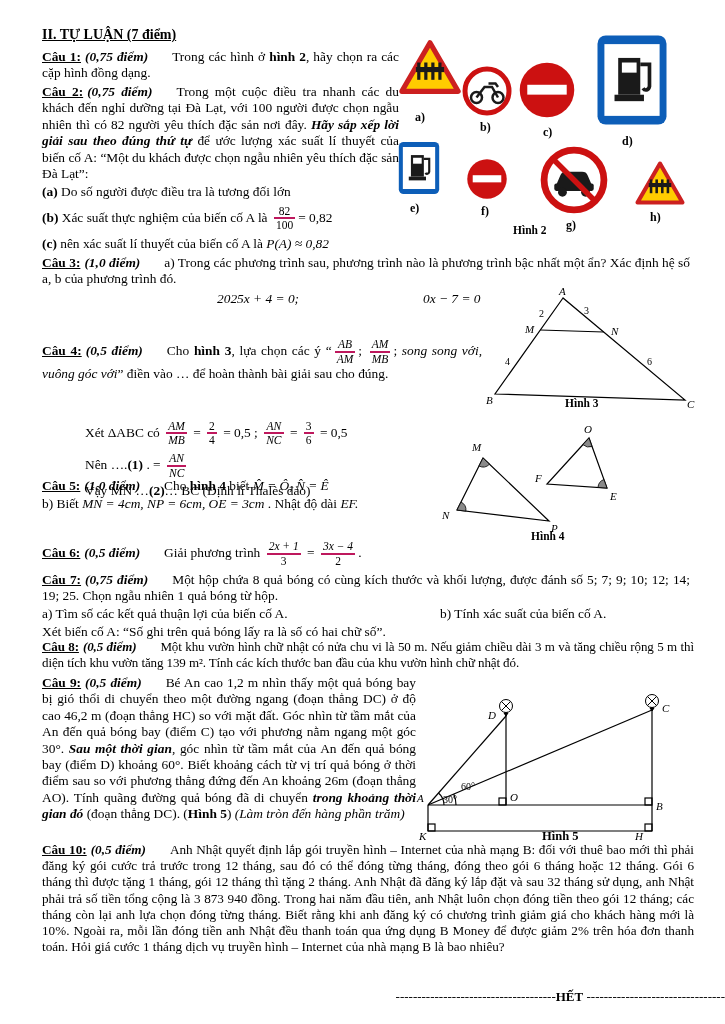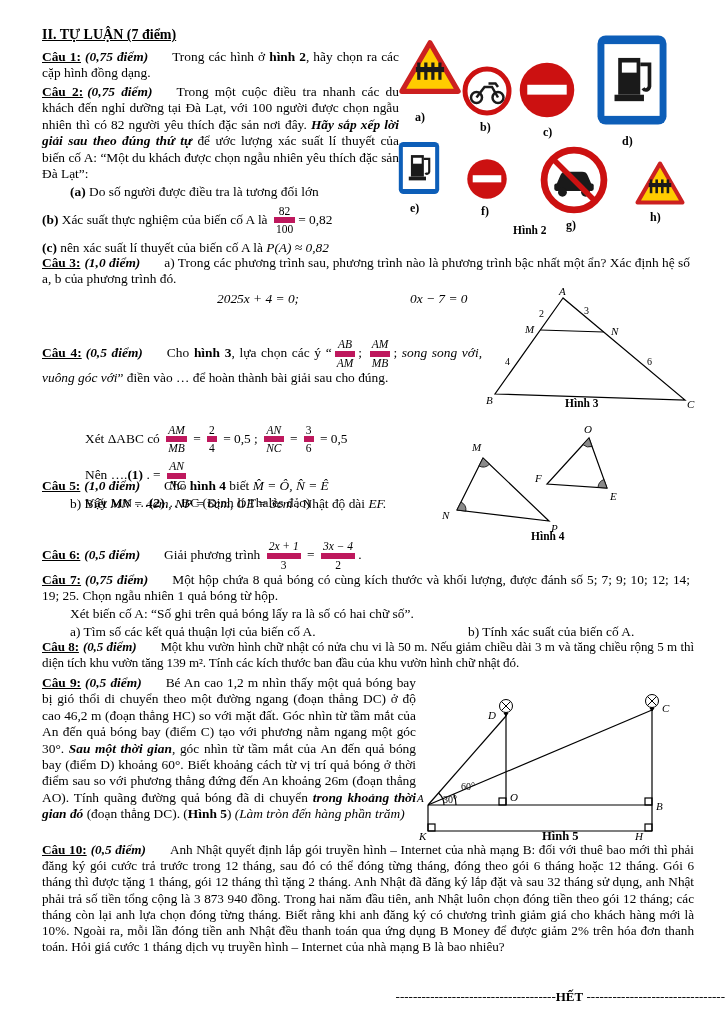--- a/index.html
+++ b/index.html
@@ -6,23 +6,23 @@
   .page{position:relative;width:725px;height:1024px;background:#fff;font-family:"Liberation Serif",serif;font-size:13.4px;color:#000;overflow:hidden;}
   .q{position:absolute;text-align:justify;line-height:16.4px;}
   .qlabel{font-weight:bold;text-decoration:underline;}
   .qpts{font-weight:bold;font-style:italic;margin-left:4px;}
   .tab{display:inline-block;width:24px;}
   .b{font-weight:bold;}
   .bi{font-weight:bold;font-style:italic;}
   .i{font-style:italic;}
   .m{font-style:italic;}
   .frac{display:inline-block;vertical-align:middle;text-align:center;font-size:11.5px;line-height:1.1;margin:1px 3px;}
-  .frac .num{display:block;border-bottom:6px solid #be185d;padding:0 2px;}
+  .frac .num{display:block;border-bottom:2px solid #be185d;padding:0 2px;}
   .frac .den{display:block;padding:0 2px;}
-  .ln{margin-top:2px;margin-left:28px;}
+  .ln{margin-top:2px;}
   .fl{margin-top:3px;}
   .fig{position:absolute;}
   .sign{position:absolute;}
   .slabel{position:absolute;font-weight:bold;font-size:12px;}
   .figcap{position:absolute;font-weight:bold;font-size:11.5px;}
   svg text{font-family:"Liberation Serif",serif;font-size:11px;font-style:italic;fill:#000;}
   svg text.ang{font-style:normal;font-size:10px;}
   svg text.cap{font-style:normal;font-weight:bold;font-size:11.5px;}
   .footer{position:absolute;left:0;width:100%;text-align:right;font-size:13px;}
 </style>
@@ -53,21 +53,21 @@
       <span class="b">(c)</span><span> nên xác suất lí thuyết của biến cố A là </span><span class="m">P(A) ≈ 0,82</span>
     </div>
   </div>
 
   <div class="q" style="left:42px;top:255px;width:648px;">
     <div>
       <span class="qlabel">Câu 3:</span><span class="qpts">(1,0 điểm)</span><span class="tab"></span><span>a) Trong các phương trình sau, phương trình nào là phương trình bậc nhất một ẩn? Xác định hệ số a, b của phương trình đó.</span>
     </div>
     <div style="position:relative;height:19px;margin-top:3px;">
       <span class="m" style="position:absolute;left:175px;">2025x + 4 = 0;</span>
-      <span class="m" style="position:absolute;left:368px;">0x − 7 = 0</span>
+      <span class="m" style="position:absolute;left:381px;">0x − 7 = 0</span>
     </div>
   </div>
 
   <div class="q" style="left:42px;top:337px;width:440px;">
     <div>
       <span class="qlabel">Câu 4:</span><span class="qpts">(0,5 điểm)</span><span class="tab"></span><span>Cho </span><span class="b">hình 3</span><span>, lựa chọn các ý “</span><span class="frac"><span class="num m">AB</span><span class="den m">AM</span></span><span>; </span><span class="frac"><span class="num m">AM</span><span class="den m">MB</span></span><span>; </span><span class="i">song song với, vuông góc với</span><span>” điền vào … để hoàn thành bài giải sau cho đúng.</span>
     </div>
     <div class="fl" style="padding-left:43px;margin-top:36px;">
       <span>Xét ΔABC có </span><span class="frac"><span class="num m">AM</span><span class="den m">MB</span></span><span> = </span><span class="frac"><span class="num">2</span><span class="den">4</span></span><span> = 0,5 ; </span><span class="frac"><span class="num m">AN</span><span class="den m">NC</span></span><span> = </span><span class="frac"><span class="num">3</span><span class="den">6</span></span><span> = 0,5</span>
     </div>
@@ -88,27 +88,27 @@
     </div>
   </div>
 
   <div class="q" style="left:42px;top:539px;width:560px;">
     <span class="qlabel">Câu 6:</span><span class="qpts">(0,5 điểm)</span><span class="tab"></span><span>Giải phương trình </span><span class="frac"><span class="num m">2x + 1</span><span class="den">3</span></span><span> = </span><span class="frac"><span class="num m">3x − 4</span><span class="den">2</span></span><span>.</span>
   </div>
 
   <div class="q" style="left:42px;top:572px;width:648px;line-height:16px;">
     <div>
       <span class="qlabel">Câu 7:</span><span class="qpts">(0,75 điểm)</span><span class="tab"></span><span>Một hộp chứa 8 quả bóng có cùng kích thước và khối lượng, được đánh số 5; 7; 9; 10; 12; 14; 19; 25. Chọn ngẫu nhiên 1 quả bóng từ hộp.</span>
-    </div>
-    <div class="ln">
-      <span>Xét biến cố A: “Số ghi trên quả bóng lấy ra là số có hai chữ số”.</span>
     </div>
     <div class="ln" style="position:relative;">
       <span>a) Tìm số các kết quả thuận lợi của biến cố A.</span>
       <span style="position:absolute;left:398px;">b) Tính xác suất của biến cố A.</span>
+    </div>
+    <div class="ln">
+      <span>Xét biến cố A: “Số ghi trên quả bóng lấy ra là số có hai chữ số”.</span>
     </div>
   </div>
 
   <div class="q" style="left:42px;top:639px;width:652px;font-size:13px;letter-spacing:-0.1px;">
     <span class="qlabel">Câu 8:</span><span class="qpts">(0,5 điểm)</span><span class="tab"></span><span>Một khu vườn hình chữ nhật có nửa chu vi là 50 m. Nếu giảm chiều dài 3 m và tăng chiều rộng 5 m thì diện tích khu vườn tăng 139 m². Tính các kích thước ban đầu của khu vườn hình chữ nhật đó.</span>
   </div>
 
   <div class="q" style="left:42px;top:675px;width:374px;">
     <span class="qlabel">Câu 9:</span><span class="qpts">(0,5 điểm)</span><span class="tab"></span><span>Bé An cao 1,2 m nhìn thấy một quả bóng bay bị gió thổi di chuyển theo một đường ngang (đoạn thẳng DC) ở độ cao 46,2 m (đoạn thẳng HC) so với mặt đất. Góc nhìn từ tầm mắt của An đến quả bóng bay (điểm C) tạo với phương nằm ngang một góc 30°. </span><span class="bi">Sau một thời gian</span><span>, góc nhìn từ tầm mắt của An đến quả bóng bay (điểm D) khoảng 60°. Biết khoảng cách từ vị trí quả bóng ở thời điểm sau so với phương thẳng đứng đến An khoảng 26m (đoạn thẳng AO). Tính quãng đường quả bóng đã di chuyển </span><span class="bi">trong khoảng thời gian đó</span><span> (đoạn thẳng DC). (</span><span class="b">Hình 5</span><span>) </span><span class="i">(Làm tròn đến hàng phần trăm)</span>
   </div>

